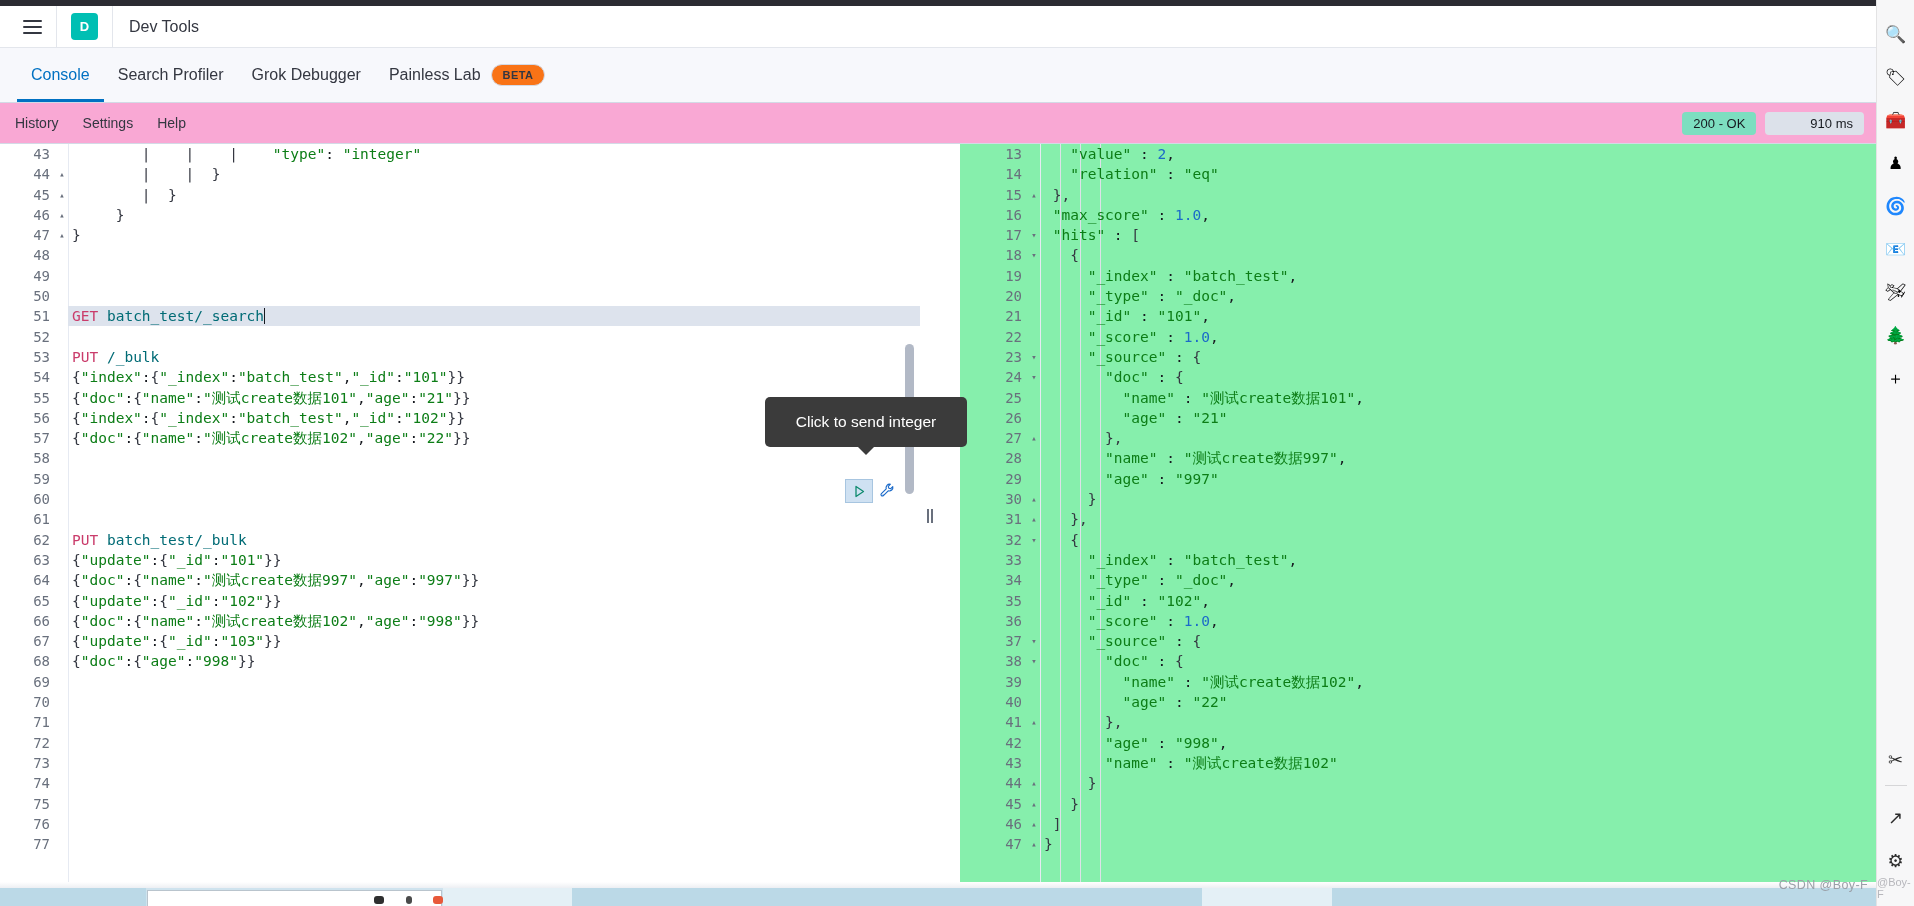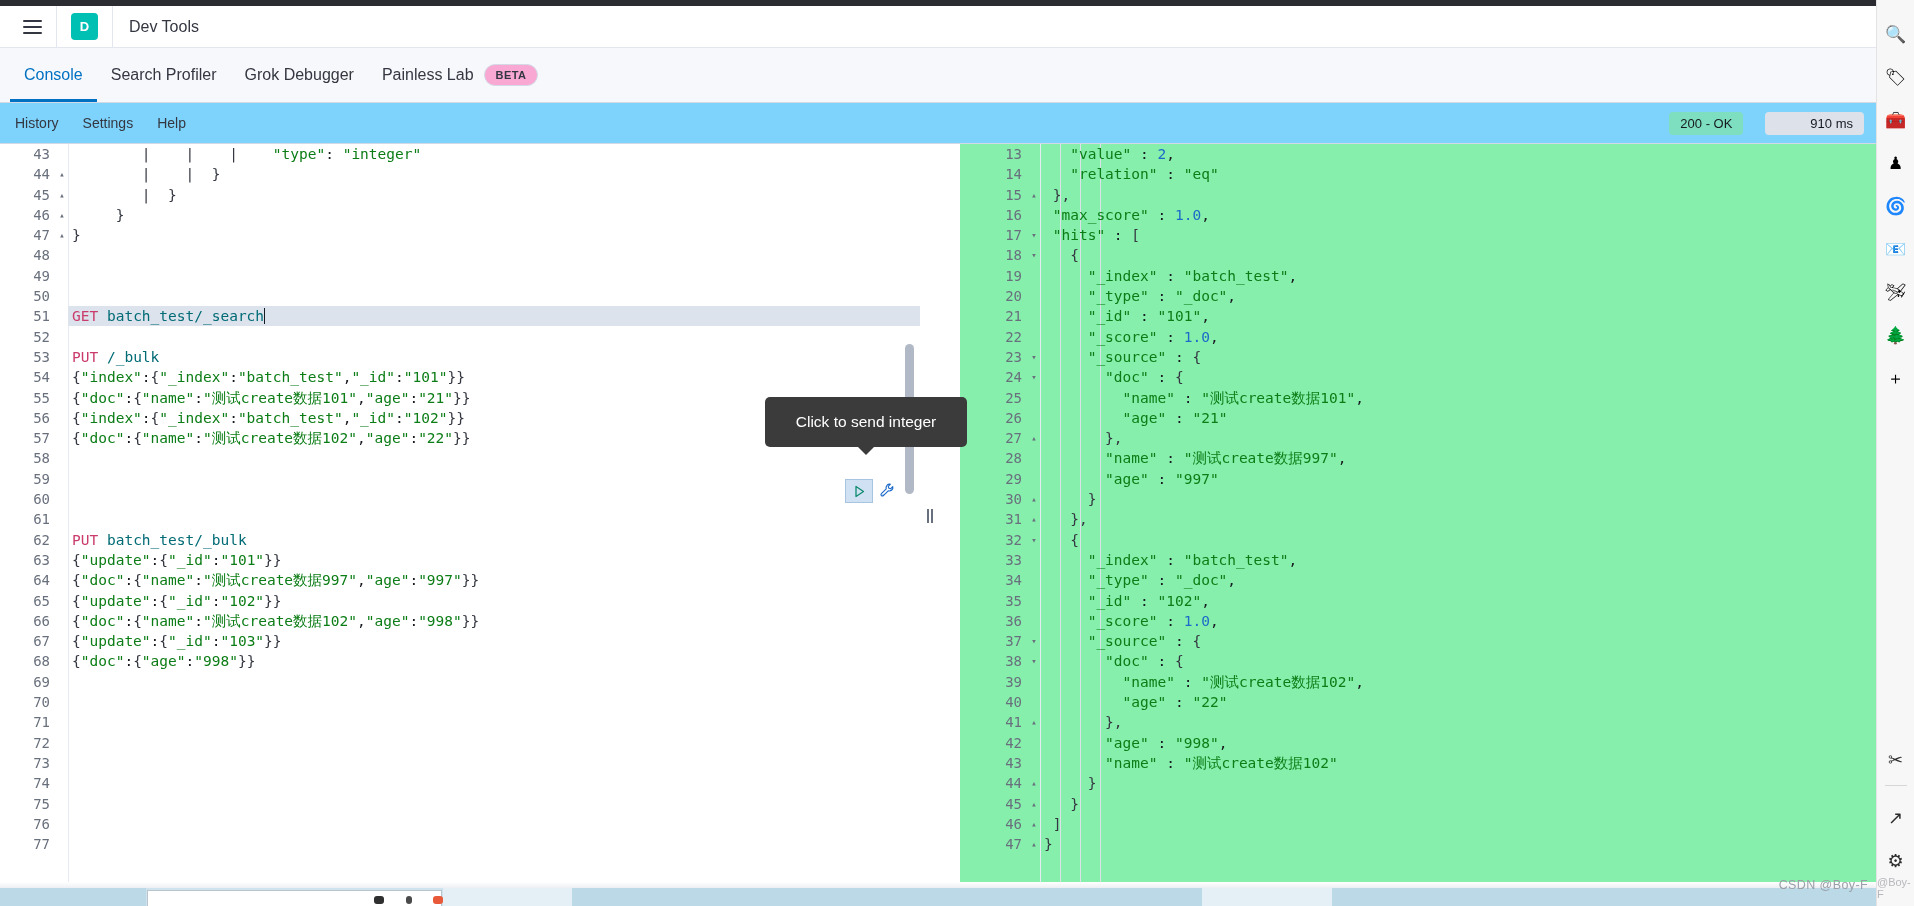--- a/index.html
+++ b/index.html
@@ -61,21 +61,21 @@
     margin-left: 16px;
   }
 
   
   .tabs-bar {
     position: absolute; top: 48px; left: 0;
     width: 1876px; height: 55px;
     background: #F7F8FC;
     border-bottom: 1px solid #D3DAE6;
     display: flex; align-items: flex-end;
-    padding-left: 10px;
+    padding-left: 17px;
   }
   .tab {
     position: relative;
     height: 54px;
     display: flex; align-items: center;
     padding: 0 14px;
     font-size: 16px;
     color: #343741;
     cursor: pointer;
     white-space: nowrap;
@@ -83,43 +83,43 @@
   .tab.active { color: #0071C2; }
   .tab.active::after {
     content: ""; position: absolute;
     left: 0; right: 0; bottom: 0;
     height: 3px; background: #0071C2;
   }
   .beta-pill {
     margin-left: 10px;
     border: 1px solid #D3DAE6;
     border-radius: 12px;
-    background: #f9a8d4;
+    background: #f97316;
     font-size: 11px; font-weight: bold;
     letter-spacing: .4px;
     color: #343741;
     padding: 4px 11px;
   }
 
   
   .console-nav {
     position: absolute; top: 103px; left: 0;
     width: 1876px; height: 40px;
-    background: #7dd3fc;
+    background: #f9a8d4;
     display: flex; align-items: center;
     padding-left: 15px;
   }
   .cnav-item {
     font-size: 14px; color: #343741;
     margin-right: 24px;
     cursor: pointer;
   }
   .status-wrap {
     position: absolute; right: 12px; top: 9px;
-    display: flex; align-items: center; gap: 22px;
+    display: flex; align-items: center; gap: 9px;
   }
   .badge {
     font-size: 13px;
     border-radius: 4px;
     padding: 4px 11px;
     white-space: nowrap;
   }
   .badge.ok { background: #7DDEC0; color: #16191F; }
   .badge.time { background: #DCE1EA; color: #16191F; padding-left: 45px; }
 

